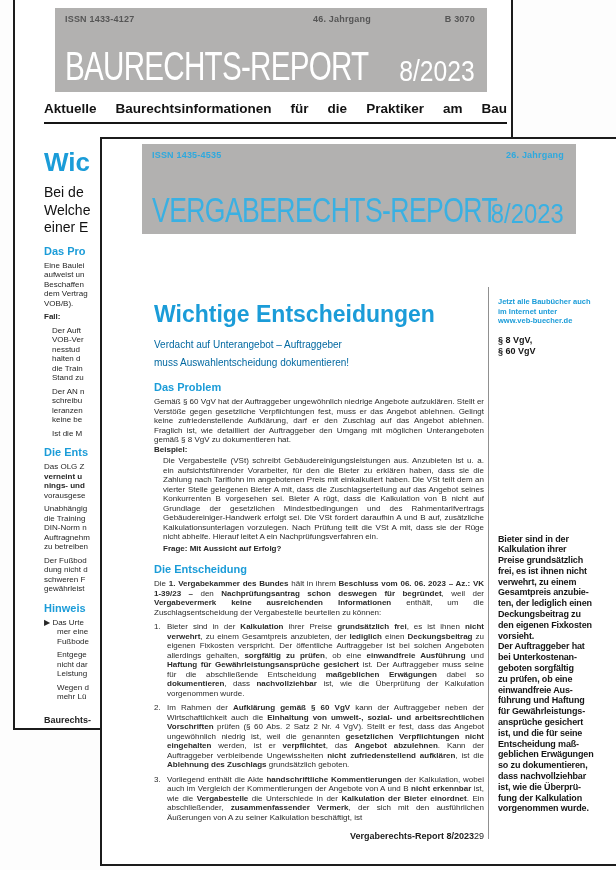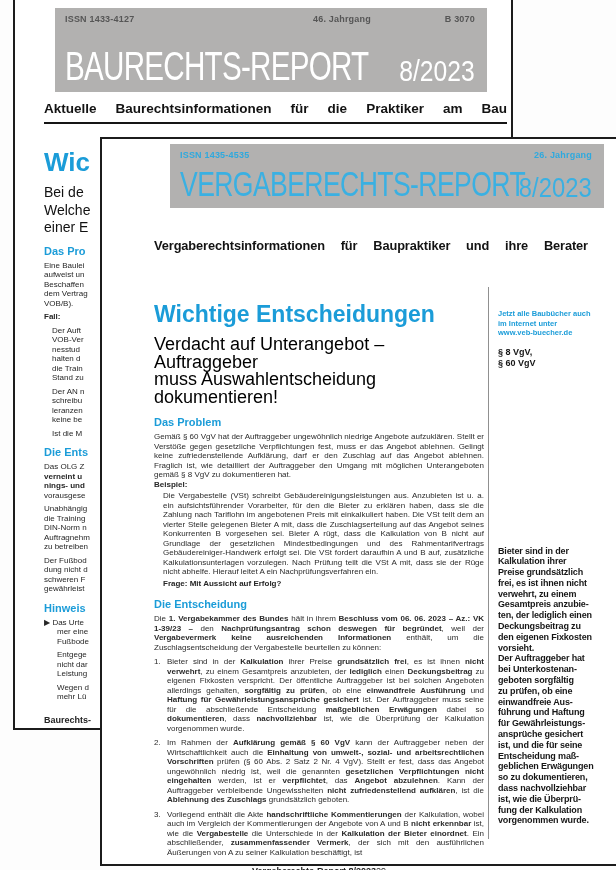--- a/index.html
+++ b/index.html
@@ -6,21 +6,21 @@
   body{width:616px;height:870px;font-family:"Liberation Sans",sans-serif;}
   .stage{position:relative;width:616px;height:870px;overflow:hidden;background:#fdfdfd;}
 
   .page{position:absolute;background:#ffffff;border:2px solid #1c1c1c;box-sizing:border-box;}
   .page.bau{left:13px;top:-4px;width:500px;height:734px;z-index:1;}
   .page.verg{left:100px;top:137px;width:520px;height:729px;z-index:2;}
 
   
   .banner{position:absolute;background:#b2b1b0;}
   .bau .banner{left:40px;top:10px;width:432px;height:84px;}
-  .verg .banner{left:68px;top:5px;width:434px;height:64px;}
+  .verg .banner{left:40px;top:5px;width:434px;height:90px;}
   .banner .issn,.banner .vol,.banner .code{position:absolute;top:6px;font-size:9px;font-weight:bold;letter-spacing:.2px;}
   .bau .banner .issn{left:10px;color:#565656;}
   .bau .banner .vol{left:258px;color:#565656;}
   .bau .banner .code{right:12px;color:#565656;}
   .verg .banner .issn{left:10px;color:#2ea9de;}
   .verg .banner .vol{right:12px;color:#2ea9de;}
   .mast{position:absolute;left:10px;right:12px;bottom:6px;height:46px;}
   .mast .title{position:absolute;left:0;bottom:0;white-space:nowrap;font-weight:400;transform-origin:left bottom;}
   .mast .issue{position:absolute;right:0;bottom:0;white-space:nowrap;font-weight:400;transform-origin:right bottom;}
   .bau .mast .title{color:#ffffff;font-size:40px;line-height:40px;letter-spacing:-1px;transform:scaleX(.74);}
@@ -44,37 +44,37 @@
   .bl.bodyb{font-weight:bold;}
   .bl.ind{padding-left:8px;}
   .bl.ind2{padding-left:0;}
   .bl.ind2i{padding-left:13px;}
   .bl.gap{margin-top:4px;}
   .bl.footer{font-weight:bold;font-size:9px;margin-top:14px;}
 
   
   .maincol{position:absolute;left:52px;top:146px;width:330px;}
   .maincol h1{margin:16px 0 9px 0;font-size:23px;line-height:26px;font-weight:bold;color:#1b9cd8;}
-  .subtitle{font-size:18px;line-height:17.5px;color:#000000;margin-bottom:2px;}
+  .subtitle{font-size:10px;line-height:17.5px;color:#0369a1;margin-bottom:2px;}
   .maincol h2{margin:10px 0 3px 0;font-size:11px;line-height:13px;font-weight:bold;color:#1b9cd8;}
   .maincol p{margin:0;font-size:8px;line-height:9.5px;color:#2b2b2b;text-align:justify;}
   .lbl{font-size:8px;line-height:9.5px;font-weight:bold;color:#262626;}
   .p-ind{padding-left:9px;margin-top:2px !important;}
   .seg-b{font-weight:bold;}
   .li{display:flex;margin-top:5px;}
   .li .num{flex:none;width:13px;font-size:8px;line-height:9.5px;color:#2b2b2b;}
   .li p{flex:1;}
   .pre{white-space:pre-line;}
-  .pfoot{display:flex;justify-content:center;margin-top:9px;font-size:9px;color:#1c1c1c;}
+  .pfoot{display:flex;justify-content:flex-end;margin-top:9px;font-size:9px;color:#1c1c1c;}
   .pfoot .pf-l{font-weight:bold;}
 
   
   .divider{position:absolute;left:386px;top:148px;height:552px;width:1px;background:#909090;}
   .sidebar{position:absolute;left:396px;top:158px;width:114px;}
-  .promo{font-size:7.5px;line-height:9.5px;font-weight:bold;color:#1b9cd8;margin-top:12px;}
+  .promo{font-size:7.5px;line-height:9.5px;font-weight:bold;color:#1b9cd8;}
   .laws{font-size:9px;line-height:11px;font-weight:bold;color:#161616;margin-top:9px;}
   .note{font-size:9px;line-height:10.8px;font-weight:bold;color:#161616;letter-spacing:-.15px;}
   .note.n1{margin-top:177px;}
   .note.n2{}
 </style>
 </head>
 <body>
 
 <div class="stage">
 
@@ -142,21 +142,20 @@
 
   <section class="page verg">
     <div class="banner">
       <span class="issn">ISSN 1435-4535</span>
       <span class="vol">26. Jahrgang</span>
       <div class="mast">
         <span class="title">VERGABERECHTS-REPORT</span>
         <span class="issue">8/2023</span>
       </div>
     </div>
-    <div class="tagline">Vergaberechtsinformationen für Baupraktiker und ihre Berater</div>
 
     <div class="maincol">
       <h1>Wichtige Entscheidungen</h1>
       <div class="subtitle pre">Verdacht auf Unterangebot – Auftraggeber
 muss Auswahlentscheidung dokumentieren!</div>
       <h2>Das Problem</h2>
       <p>Gemäß § 60 VgV hat der Auftraggeber ungewöhnlich niedrige Angebote aufzuklären. Stellt er Verstöße gegen gesetzliche Verpflichtungen fest, muss er das Angebot ablehnen. Gelingt keine zufriedenstellende Aufklärung, darf er den Zuschlag auf das Angebot ablehnen. Fraglich ist, wie detailliert der Auftraggeber den Umgang mit möglichen Unterangeboten gemäß § 8 VgV zu dokumentieren hat.</p>
       <div class="lbl">Beispiel:</div>
       <p class="p-ind">Die Vergabestelle (VSt) schreibt Gebäudereinigungsleistungen aus. Anzubieten ist u. a. ein aufsichtsführender Vorarbeiter, für den die Bieter zu erklären haben, dass sie die Zahlung nach Tariflohn im angebotenen Preis mit einkalkuliert haben. Die VSt teilt dem an vierter Stelle gelegenen Bieter A mit, dass die Zuschlagserteilung auf das Angebot seines Konkurrenten B vorgesehen sei. Bieter A rügt, dass die Kalkulation von B nicht auf Grundlage der gesetzlichen Mindestbedingungen und des Rahmentarifvertrags Gebäudereiniger-Handwerk erfolgt sei. Die VSt fordert daraufhin A und B auf, zusätzliche Kalkulationsunterlagen vorzulegen. Nach Prüfung teilt die VSt A mit, dass sie der Rüge nicht abhelfe. Hierauf leitet A ein Nachprüfungsverfahren ein.</p>
       <div class="lbl p-ind">Frage: Mit Aussicht auf Erfolg?</div>

